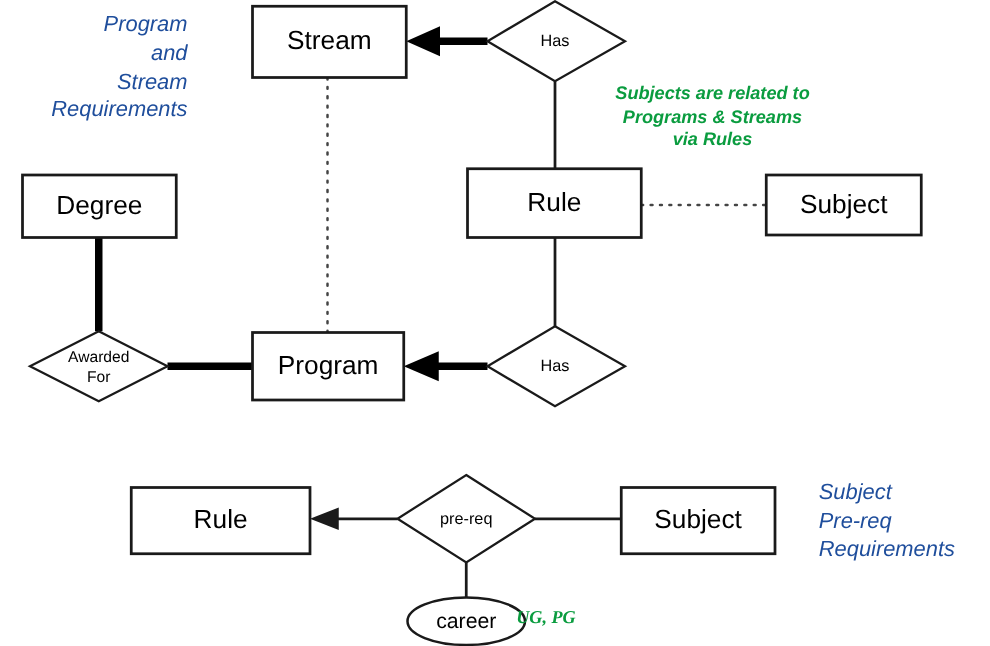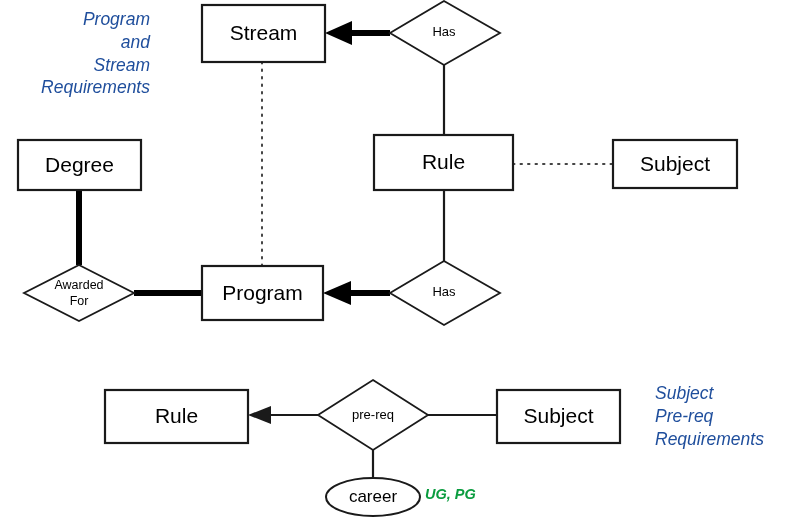--- a/index.html
+++ b/index.html
@@ -132,24 +132,25 @@
     width: 190px;
     text-align: center;
   }
   #note-subjects-rules {
     left: 470px;
     top: 66px;
     width: 200px;
     text-align: center;
   }
   #note-ug-pg {
-    left: 425px;
+    left: 413px;
     top: 485px;
     width: 80px;
     text-align: left;
+    font-family: Liberation Serif, serif;
   }
 </style>
 </head>
 <body>
 
 <div id="diagram-root">
 
   <svg class="canvas" viewBox="0 0 792 517" xmlns="http://www.w3.org/2000/svg">
 
     <line class="link-dotted" x1="262" y1="62" x2="262" y2="266"></line>
@@ -219,16 +220,19 @@
   <div class="note-blue" id="title-program-stream">Program
 and
 Stream
 Requirements</div>
 
   <div class="note-blue" id="title-subject-prereq">Subject
 Pre-req
 Requirements</div>
 
 
+  <div class="note-green" id="note-subjects-rules">Subjects are related to
+Programs &amp; Streams
+via Rules</div>
 
   <div class="note-green" id="note-ug-pg">UG, PG</div>
 
 </div>
 
 </body></html>

